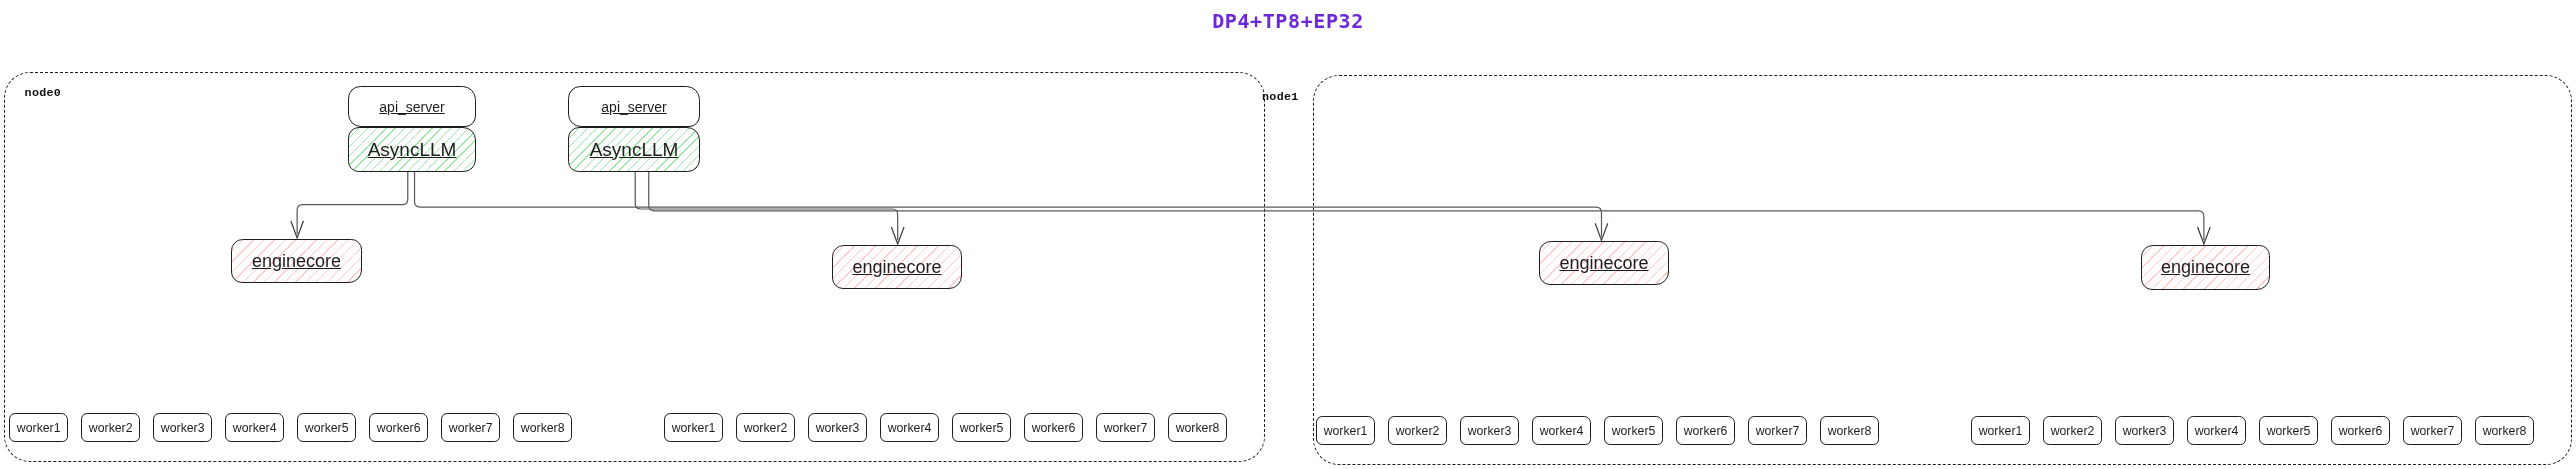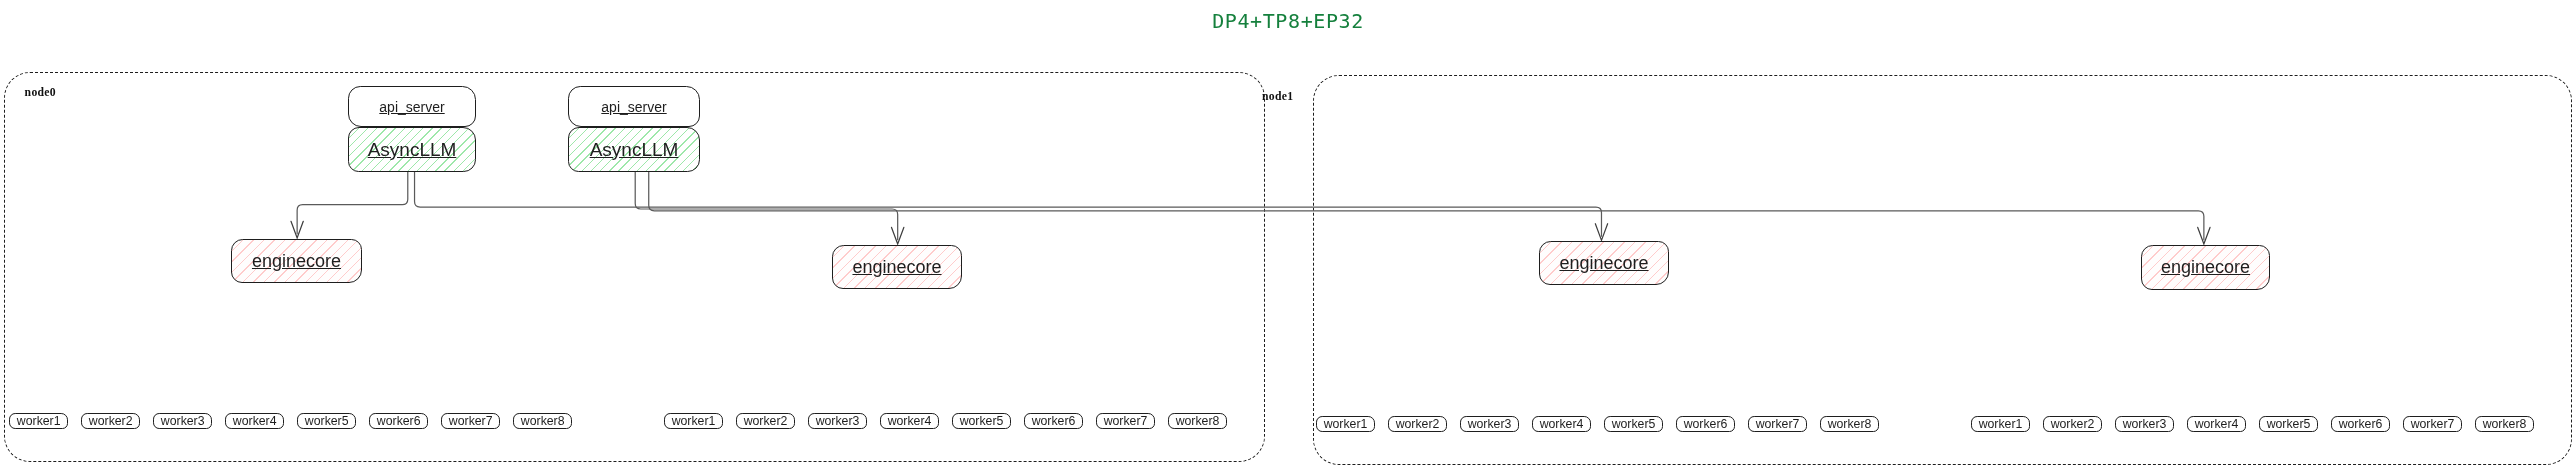--- a/index.html
+++ b/index.html
@@ -8,33 +8,33 @@
     width:2576px;height:469px;
     background:#ffffff;
     font-family:"Liberation Sans", sans-serif;
     color:#1e1e1e;
     overflow:hidden;
   }
   .title{
     position:absolute;left:0;top:8.6px;width:100%;
     text-align:center;
     font-family:"DejaVu Sans Mono", monospace;
-    font-size:20px;font-weight:normal;letter-spacing:0.6px;
-    color:#15803d;
+    font-size:20px;font-weight:bold;letter-spacing:0.6px;
+    color:#6d28d9;
   }
   .nodebox{
     position:absolute;
     border:1.5px dashed #1e1e1e;
     border-radius:26px;
     background:transparent;
     z-index:1;
   }
   .nodelabel{
     position:absolute;
-    font-family:Liberation Serif, serif;
+    font-family:Liberation Mono, monospace;
     font-size:11.7px;font-weight:bold;color:#111111;
     letter-spacing:0.3px;
   }
   svg.wires{position:absolute;left:0;top:0;z-index:4;}
   .box{
     position:absolute;
     box-sizing:border-box;
     border:1.5px solid #1e1e1e;
     background:#ffffff;
     display:flex;align-items:center;justify-content:center;
@@ -61,21 +61,21 @@
       rgba(255,130,130,0.40) 0px, rgba(255,130,130,0.40) 1px,
       transparent 1px, transparent 7.4px);
   }
   .workers{
     position:absolute;
     display:flex;gap:13px;
     z-index:10;
   }
   .worker{
     box-sizing:border-box;
-    width:59px;height:16px;
+    width:59px;height:29px;
     border:1.5px solid #1e1e1e;
     border-radius:6.2px 6.8px 5.5px 6.2px;
     background:#ffffff;
     display:flex;align-items:center;justify-content:center;
     font-size:12.3px;
     flex:0 0 auto;
   }
 </style>
 </head>
 <body>

